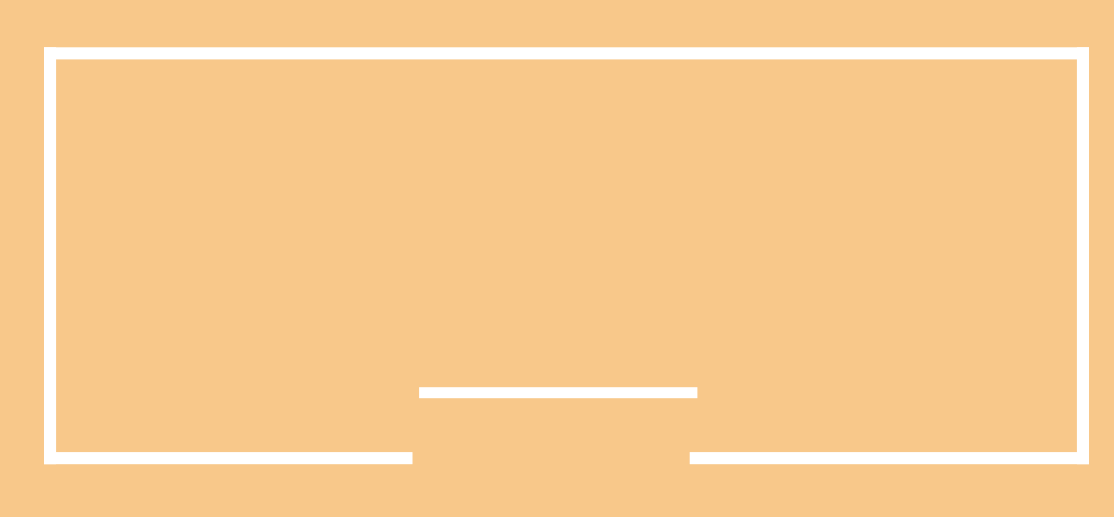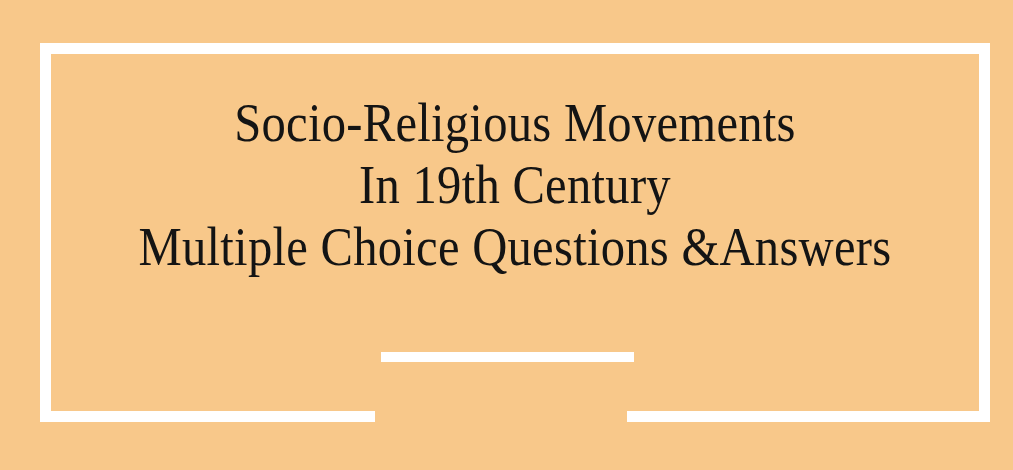--- a/index.html
+++ b/index.html
@@ -109,21 +109,16 @@
   <div class="frame-bar" id="frame-top"></div>
 
   <div class="frame-bar" id="frame-left"></div>
 
   <div class="frame-bar" id="frame-right"></div>
 
   <div class="frame-bar" id="frame-bottom-left"></div>
 
   <div class="frame-bar" id="frame-bottom-right"></div>
 
-  <div id="title-block">
-    <span class="title-line" id="title-line-1">Socio-Religious Movements</span>
-    <span class="title-line" id="title-line-2">In 19th Century</span>
-    <span class="title-line" id="title-line-3">Multiple Choice Questions &amp;Answers</span>
-  </div>
 
   <div id="divider-dash"></div>
 
 </div>
 
 </body></html>

